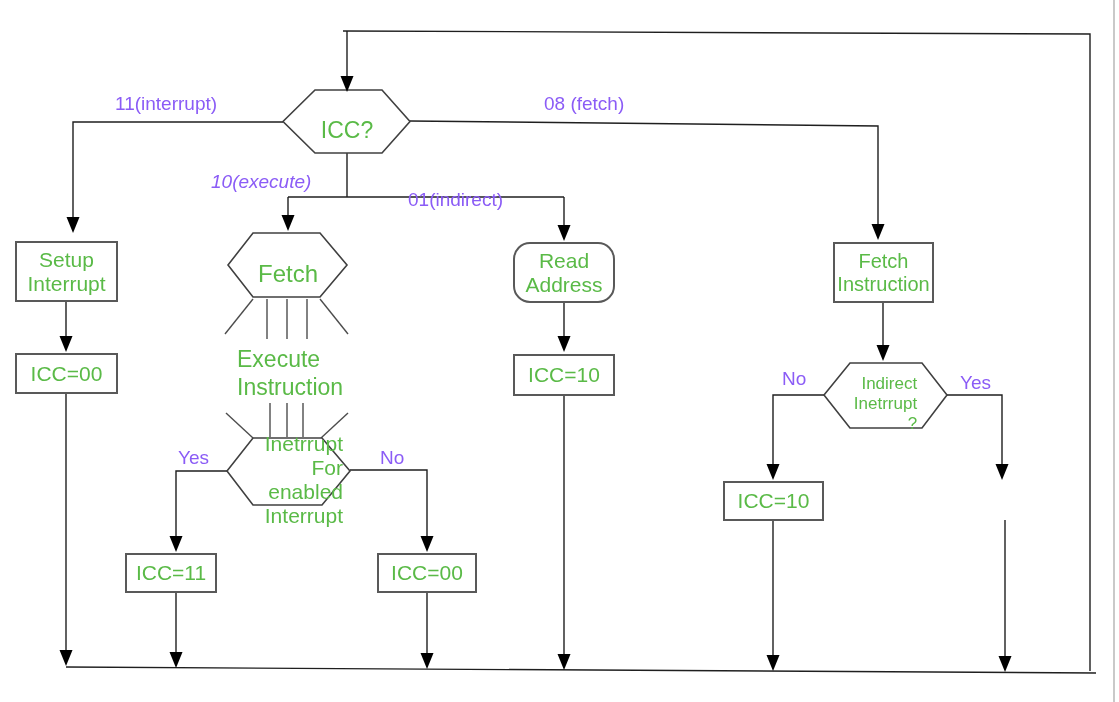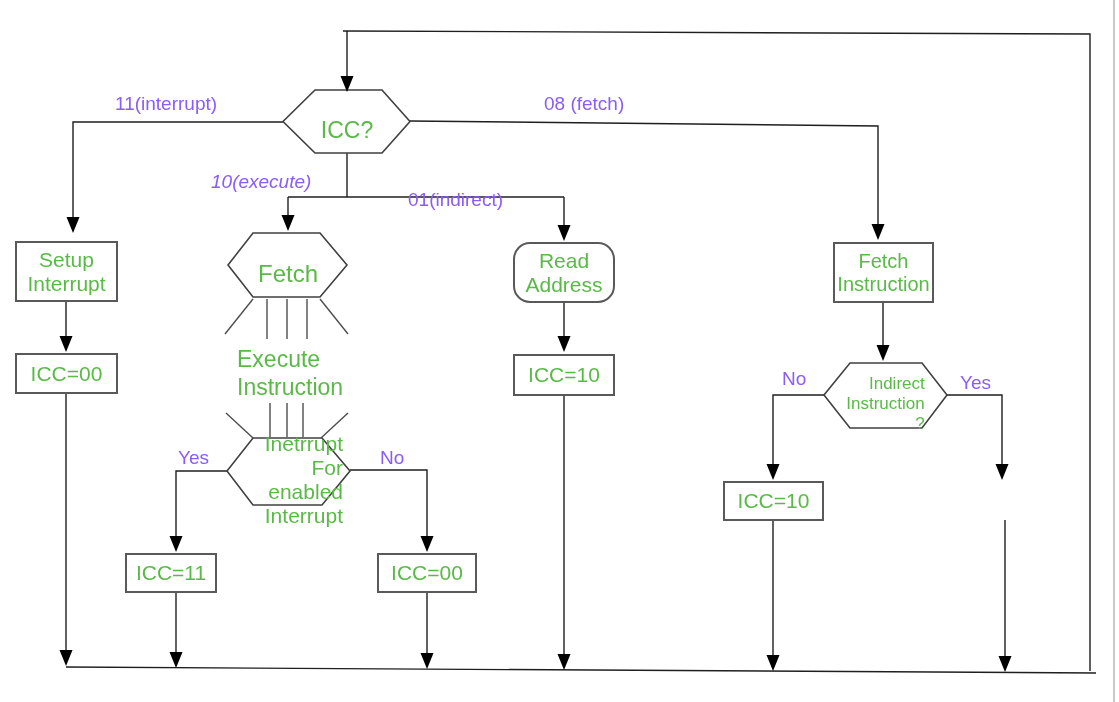--- a/index.html
+++ b/index.html
@@ -130,21 +130,21 @@
 
   <div class="hexlabel" style="left:295px;top:106px;width:104px;height:32px;font-size:23px;">ICC?</div>
 
   <div class="hexlabel" style="left:236px;top:250px;width:104px;height:32px;font-size:24px;">Fetch</div>
 
   <div class="hexlabel" style="left:233px;top:441px;width:110px;height:62px;font-size:21px;line-height:1.14;">Inetrrupt
 For enabled
 Interrupt</div>
 
   <div class="hexlabel" style="left:830px;top:366px;width:111px;height:60px;font-size:17px;line-height:1.16;">Indirect
-Instruction
+Inetrrupt
 ?</div>
 
   <div class="rect" style="left:15px;top:241px;width:103px;height:61px;">Setup
 Interrupt</div>
 
   <div class="rect" style="left:15px;top:353px;width:103px;height:41px;">ICC=00</div>
 
   <div class="rect" style="left:513px;top:242px;width:102px;height:61px;border-radius:17px;">Read
 Address</div>
 

